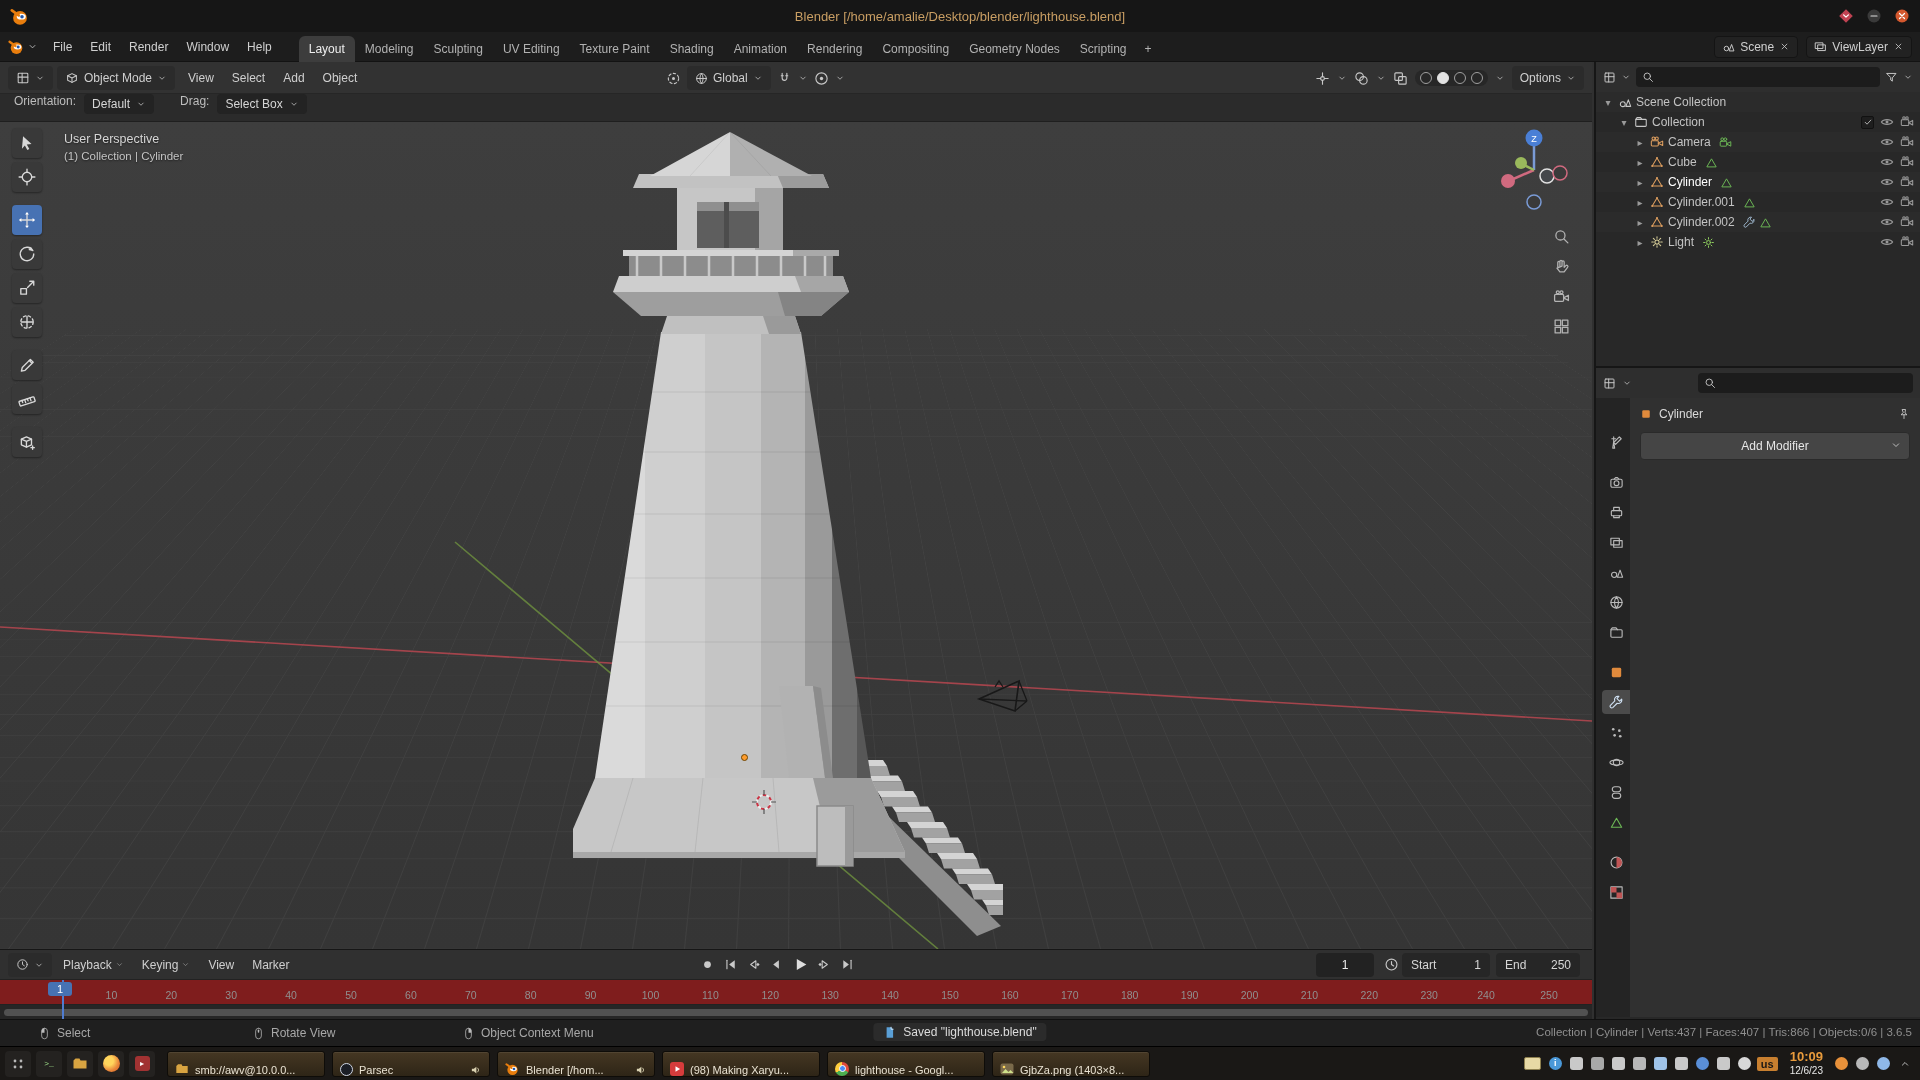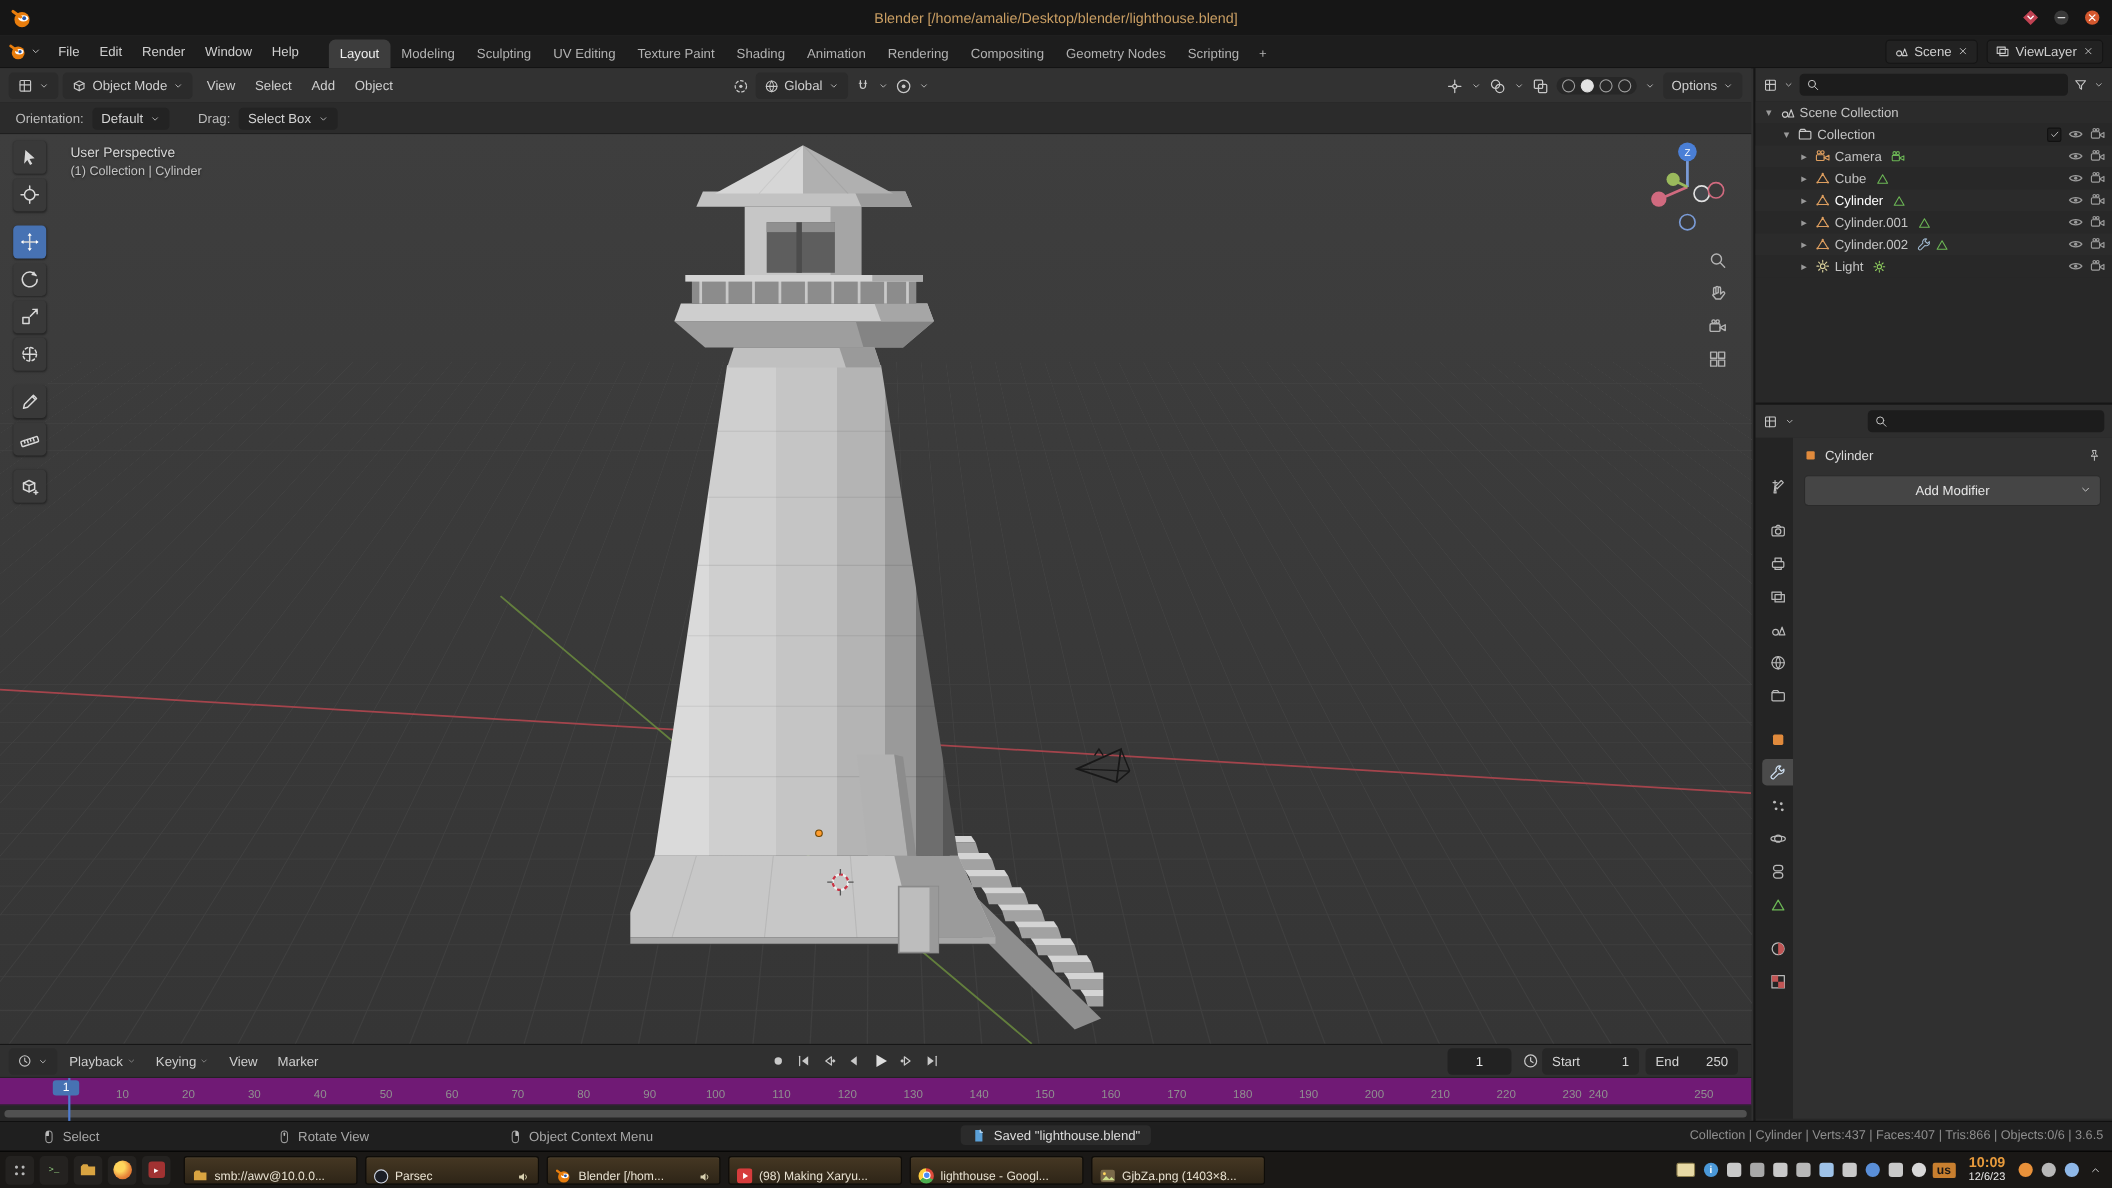--- a/index.html
+++ b/index.html
@@ -30,21 +30,21 @@
   .vp-header{position:absolute;left:0;top:62px;width:1592px;height:32px;background:#323232;border-bottom:1px solid #262626;display:flex;align-items:center;gap:4px;padding:0 8px;box-sizing:border-box}
   .chip{display:flex;align-items:center;gap:5px;background:#2b2b2b;border-radius:4px;padding:0 8px;height:24px;white-space:nowrap}
   .vp-menus{display:flex}
   .vp-center{position:absolute;left:666px;top:0;height:32px;display:flex;align-items:center;gap:6px}
   .vp-right{position:absolute;right:8px;top:0;height:32px;display:flex;align-items:center;gap:7px}
   .shade-group{display:flex;align-items:center;background:#272727;border-radius:11px;padding:2px 5px;gap:5px}
   .shade-dot{width:12px;height:12px;border-radius:50%;border:1.5px solid #9f9f9f;box-sizing:border-box}
   .shade-dot.active{background:#e2e2e2;border-color:#e2e2e2}
 
   
-  .tool-settings{position:absolute;left:0;top:94px;width:1592px;height:28px;background:#2b2b2b;border-bottom:1px solid #1f1f1f;display:flex;align-items:center;gap:8px;padding:0 14px;box-sizing:border-box;color:#bdbdbd}
+  .tool-settings{position:absolute;left:0;top:94px;width:1592px;height:28px;background:#2b2b2b;border-bottom:1px solid #1f1f1f;display:flex;gap:8px;padding:0 14px;box-sizing:border-box;color:#bdbdbd}
   .ts-chip{display:flex;align-items:center;gap:6px;background:#232323;border-radius:4px;padding:0 8px;height:20px;color:#d6d6d6;white-space:nowrap}
 
   
   .viewport{position:absolute;left:0;top:122px;width:1592px;height:827px;background:linear-gradient(#3e3e3e,#353535);overflow:hidden}
   .gridwrap{position:absolute;inset:0;overflow:hidden}
   .gridplane{position:absolute;left:-55%;top:-170%;width:210%;height:270%;
     background-image:repeating-linear-gradient(#484848 0 1px,transparent 1px 52px),
                      repeating-linear-gradient(90deg,#484848 0 1px,transparent 1px 52px);
     transform:perspective(1300px) rotateX(50deg);transform-origin:50% 100%;opacity:.5}
   .axis{position:absolute;left:0;top:0}
@@ -63,21 +63,21 @@
 
   
   .timeline{position:absolute;left:0;top:949px;width:1592px;height:70px;background:#2b2b2b;border-top:1px solid #161616;box-sizing:border-box}
   .tl-header{position:relative;height:30px;background:#303030;border-bottom:1px solid #222;display:flex;align-items:center;gap:2px;padding:0 8px;box-sizing:border-box}
   .tl-menus{display:flex}
   .transport{position:absolute;left:700px;display:flex;align-items:center;gap:8px}
   .tbtn{display:inline-flex}
   .frame-field{position:absolute;left:1316px;top:3px;width:58px;height:24px;background:#222;border-radius:4px;display:flex;align-items:center;justify-content:center;color:#ededed}
   .tl-clock{position:absolute;left:1384px;top:7px}
   .se-field{position:absolute;top:3px;height:24px;background:#262626;border-radius:4px;display:flex;align-items:center;justify-content:space-between;padding:0 9px;box-sizing:border-box;color:#d6d6d6}
-  .tl-ruler{position:relative;height:24px;background:#701a75;border-bottom:1px solid #222}
+  .tl-ruler{position:relative;height:24px;background:#7f1d1d;border-bottom:1px solid #222}
   .tick{position:absolute;bottom:3px;transform:translateX(-50%);font-size:10.5px;color:#909090}
   .tl-track{position:relative;height:14px;background:#262626}
   .hscroll{position:absolute;left:4px;right:4px;bottom:3px;height:7px;background:#515151;border-radius:4px}
   .ph-line{position:absolute;left:62px;top:30px;width:2px;height:39px;background:#4f7cd0}
   .ph-chip{position:absolute;left:48px;top:32px;background:#4772b3;color:#fff;border-radius:3px;padding:1px 9px;font-size:11px}
 
   
   .right-panel{position:absolute;left:1594px;top:62px;width:326px;height:957px;background:#282828;border-left:2px solid #161616;box-sizing:border-box}
   .ol-header{height:30px;background:#2e2e2e;display:flex;align-items:center;gap:5px;padding:0 7px;box-sizing:border-box}
   .searchbox{flex:1;display:flex;align-items:center;gap:5px;background:#1c1c1c;border-radius:4px;height:20px;padding:0 6px;color:#8a8a8a}
@@ -702,21 +702,21 @@
         <span class="tick" style="left: 890.11px;">140</span>
         <span class="tick" style="left: 950.01px; margin-top: 46px;">150</span>
         <span class="tick" style="left: 1009.91px;">160</span>
         <span class="tick" style="left: 1069.81px;">170</span>
         <span class="tick" style="left: 1129.71px;">180</span>
         <span class="tick" style="left: 1189.61px;">190</span>
         <span class="tick" style="left: 1249.51px;">200</span>
         <span class="tick" style="left: 1309.41px;">210</span>
         <span class="tick" style="left: 1369.31px;">220</span>
         <span class="tick" style="left: 1429.21px;">230</span>
-        <span class="tick" style="left: 1453px; text-align: right;">240</span>
+        <span class="tick" style="left: 1486px; text-align: right;">240</span>
         <span class="tick" style="left: 1549.01px;">250</span>
       </div>
     <div class="tl-track">
       <div class="hscroll"></div>
     </div>
     <div class="ph-line"></div>
     <div class="ph-chip">1</div>
   </div>
 
   <div class="right-panel">

